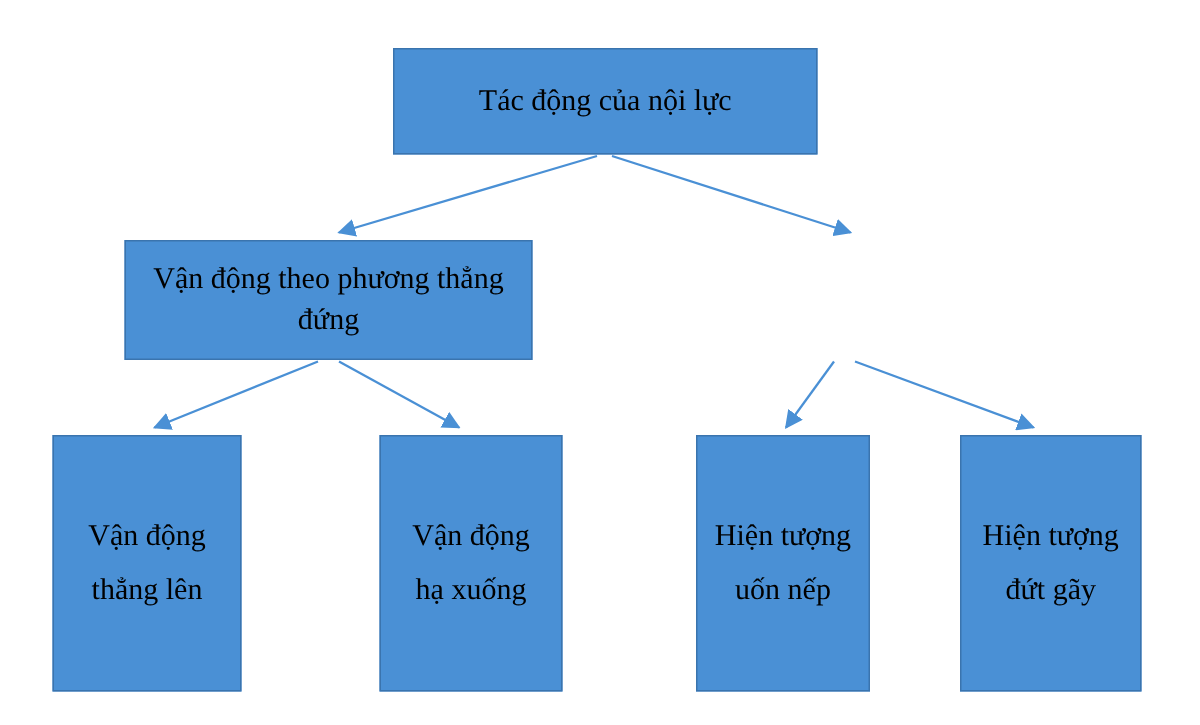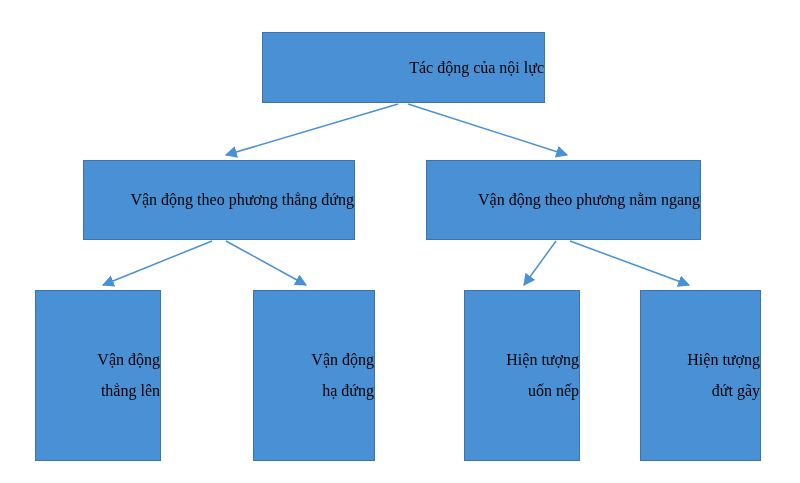--- a/index.html
+++ b/index.html
@@ -25,25 +25,25 @@
       height: 483px;
       pointer-events: none;
     }
     .node {
       position: absolute;
       background: #4A90D5;
       border: 1px solid #3A74AE;
       box-sizing: border-box;
       display: flex;
       flex-direction: column;
-      align-items: flex-end;
+      align-items: center;
       justify-content: center;
       text-align: center;
       color: #000000;
-      font-size: 16px;
+      font-size: 20px;
       line-height: 1.35;
     }
     .node--root       { left: 262px; top: 32px;  width: 283px; height: 71px; }
     .node--vertical   { left: 83px;  top: 160px; width: 272px; height: 80px; }
     .node--horizontal { left: 426px; top: 160px; width: 275px; height: 80px; }
     .node--uplift     { left: 35px;  top: 290px; width: 126px; height: 171px; }
     .node--subsidence { left: 253px; top: 290px; width: 122px; height: 171px; }
     .node--folding    { left: 464px; top: 290px; width: 116px; height: 171px; }
     .node--faulting   { left: 640px; top: 290px; width: 121px; height: 171px; }
     .node .line { display: block; }
@@ -69,32 +69,29 @@
   </svg>
 
   <div class="node node--root">
     <span class="line">Tác động của nội lực</span>
   </div>
 
   <div class="node node--vertical">
     <span class="line">Vận động theo phương thẳng đứng</span>
   </div>
 
-  <div class="node node--horizontal">
-    <span class="line">Vận động theo phương nằm ngang</span>
-  </div>
 
   <div class="node node--leaf node--uplift">
     <span class="line">Vận động</span>
     <span class="line">thẳng lên</span>
   </div>
 
   <div class="node node--leaf node--subsidence">
     <span class="line">Vận động</span>
-    <span class="line">hạ đứng</span>
+    <span class="line">hạ xuống</span>
   </div>
 
   <div class="node node--leaf node--folding">
     <span class="line">Hiện tượng</span>
     <span class="line">uốn nếp</span>
   </div>
 
   <div class="node node--leaf node--faulting">
     <span class="line">Hiện tượng</span>
     <span class="line">đứt gãy</span>

